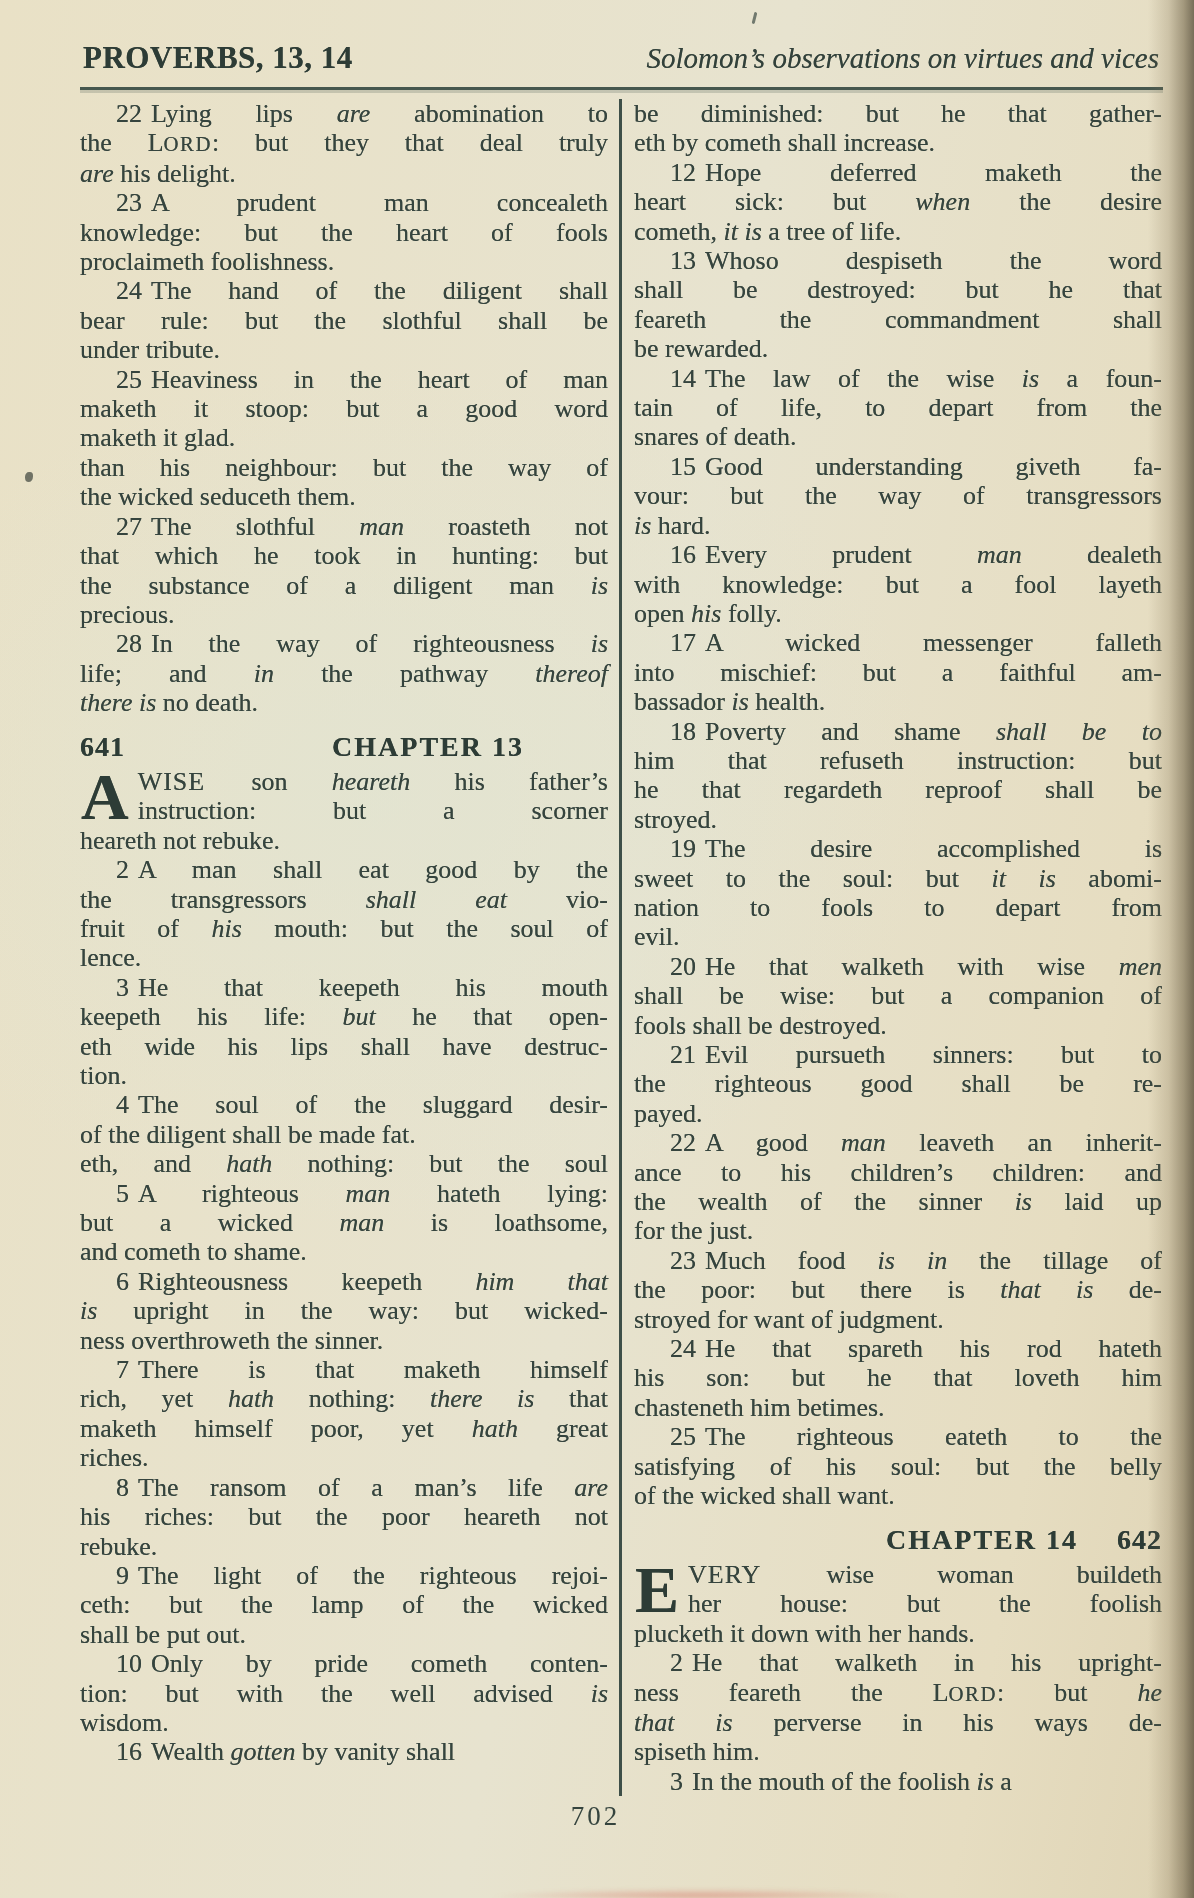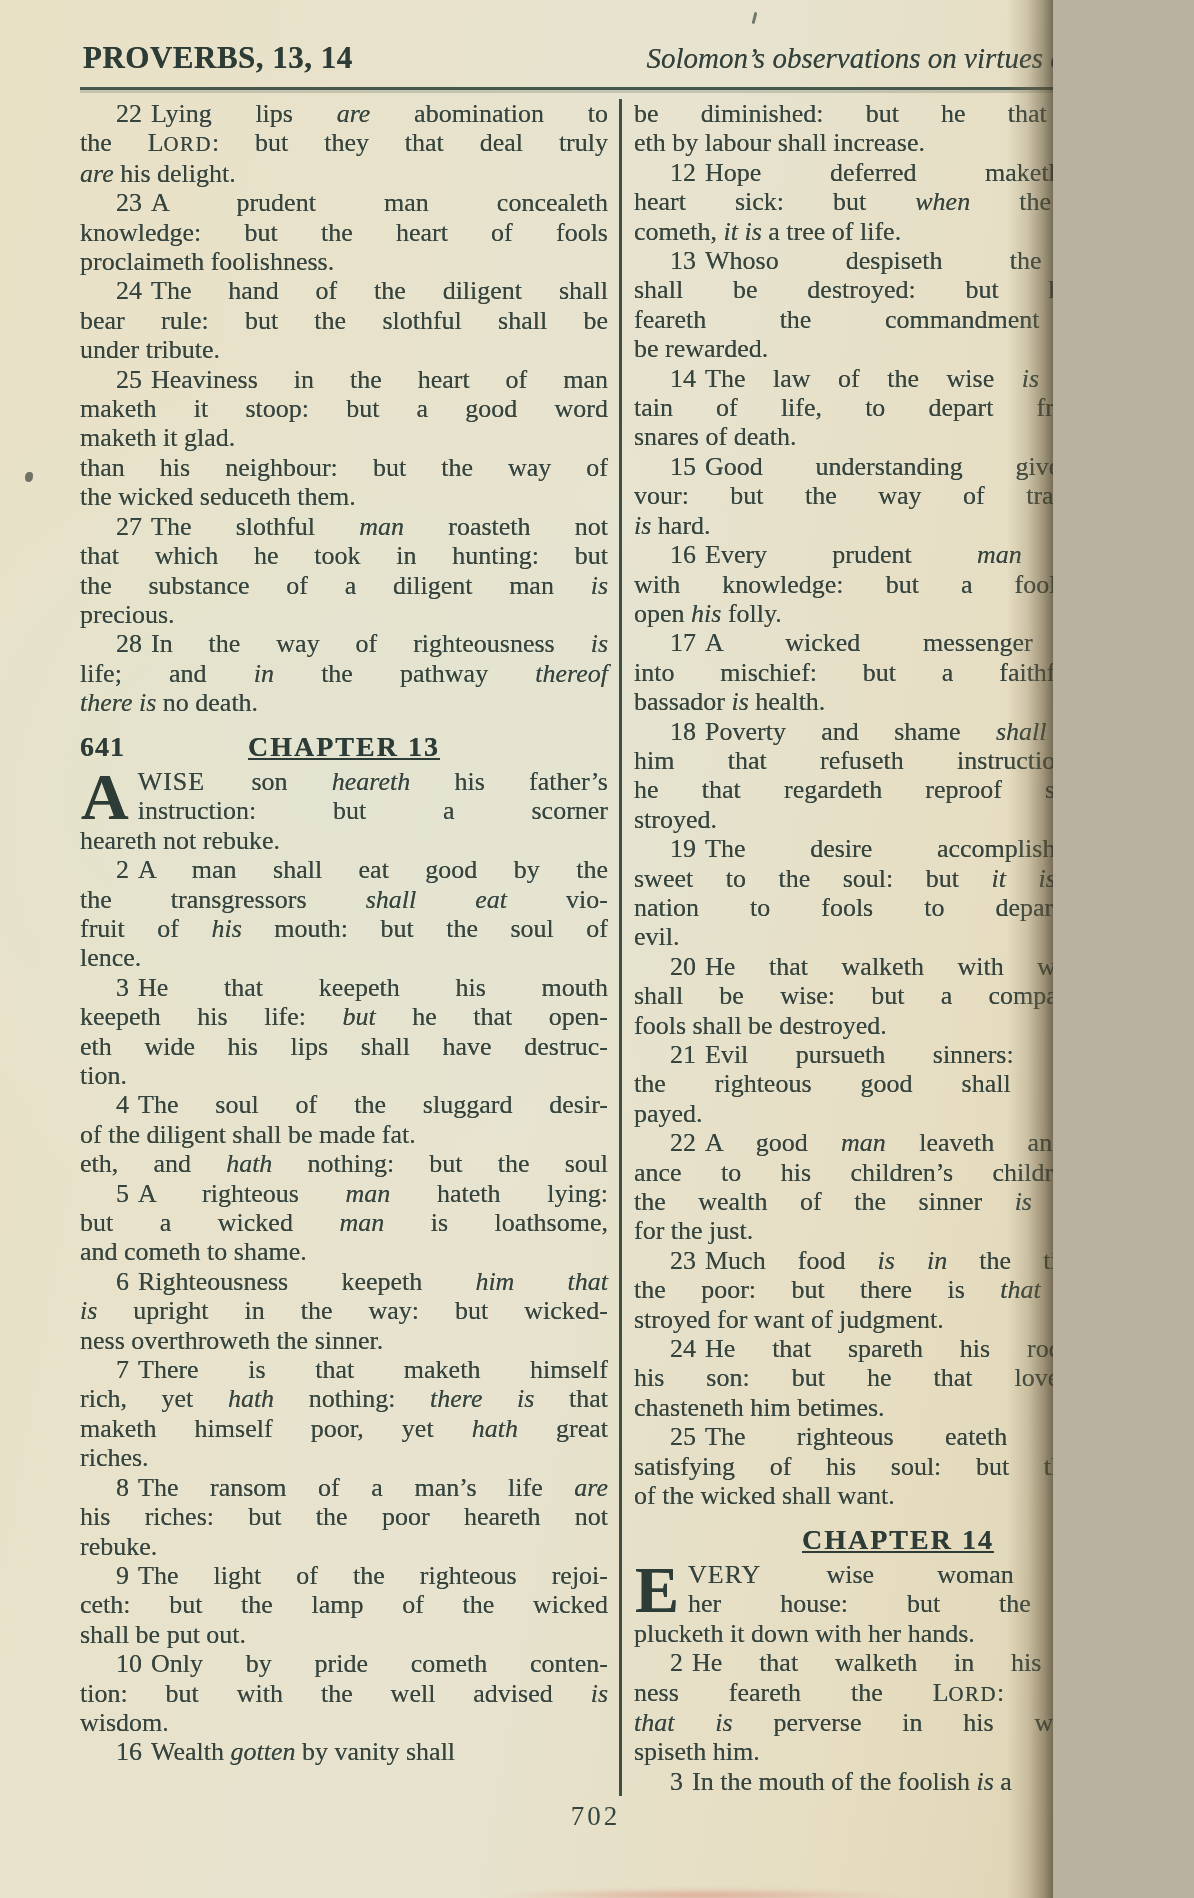--- a/index.html
+++ b/index.html
@@ -1,38 +1,38 @@
 <!DOCTYPE html>
 <html><head>
 <meta charset="utf-8">
 <style>
   html,body{margin:0;padding:0;background:#b9b2a0;}
   .scan{
-    position:relative; width:1053px; height:1898px; overflow:hidden;
+    position:relative; width:1194px; height:1898px; overflow:hidden;
     background:
       radial-gradient(900px 700px at 32% 42%, rgba(223,229,212,0.55), rgba(0,0,0,0) 62%),
       linear-gradient(100deg,#e9e1c6 0%, #e7e3cf 52%, #e6ddc1 84%, #dfd4b5 100%);
     font-family:"Liberation Serif", serif; color:#35443e;
   }
   .page-inner{position:absolute; left:80px; top:40px; width:1083px;}
   .header{display:flex; justify-content:space-between; align-items:baseline; padding:0 4px 0 3px; height:44px;}
   .h-left{font-weight:700; font-size:31px; letter-spacing:0.5px; color:#2d3c36; text-shadow:0 0 0.6px rgba(45,60,54,0.8);}
   .h-right{font-style:italic; font-size:29px; color:#32413b; text-shadow:0 0 0.5px rgba(50,65,59,0.7);}
   .rule{height:3px; background:#46574e; box-shadow:0 3px 0 rgba(70,87,78,0.22); margin-top:3px;}
   .cols{display:flex; margin-top:9px;}
   .col{width:528px; font-size:26px; line-height:29.4px; text-shadow:0 0 0.6px rgba(53,68,62,0.75);}
   .col-left{padding-right:11px; border-right:3px solid #3e4f48;}
   .col-right{padding-left:12px;}
   .ln{text-align:left;}
   .ln.jl{text-align:justify; text-align-last:justify;}
   .ln.first{padding-left:36px;}
   .vn{margin-right:9px;}
   .chapter{display:flex; align-items:baseline; margin:14px 0 6px; font-weight:700; font-size:28px; color:#2d3c36; text-shadow:0 0 0.6px rgba(45,60,54,0.8);}
   .chapter .cl{width:84px; letter-spacing:1px;}
-  .chapter .ct{flex:1; text-align:center; letter-spacing:2px;text-decoration:underline;}
+  .chapter .ct{flex:1; text-align:right; letter-spacing:2px;}
   .chapter .cr{width:84px; text-align:right; letter-spacing:1px;}
   .cap{float:left; font-weight:700; font-size:66px; line-height:50px; padding:5px 9px 0 1px; color:#2d3c36;}
   .capw{letter-spacing:1px; margin-right:2px;}
   .lord .sc{font-size:0.8em; letter-spacing:1.5px;}
   i{font-style:italic;}
   .folio{margin-top:5px; text-align:center; font-size:27px; letter-spacing:3px; transform:translateX(-26px);}
   .edge-right{position:absolute; top:0; right:0; width:46px; height:100%; pointer-events:none;
     background:linear-gradient(to right, rgba(131,115,84,0) 0%, rgba(131,115,84,0.26) 45%, rgba(99,86,59,0.52) 78%, rgba(72,62,42,0.7) 100%);}
   .smudge{position:absolute; left:430px; bottom:0; width:540px; height:13px;
     background:radial-gradient(52% 100% at 50% 100%, rgba(208,88,78,0.5), rgba(208,88,78,0) 75%); filter:blur(2px);}
@@ -144,21 +144,21 @@
             <div class="ln jl">tion: but with the well advised <i>is</i></div>
             <div class="ln">wisdom.</div>
           </div>
           <div class="verse">
             <div class="ln first"><span class="vn">16</span>Wealth <i>gotten</i> by vanity shall</div>
           </div>
         </div>
       <div class="col col-right" id="col-right">
           <div class="verse">
             <div class="ln jl">be diminished: but he that gather-</div>
-            <div class="ln">eth by labour shall increase.</div>
+            <div class="ln">eth by cometh shall increase.</div>
           </div>
           <div class="verse">
             <div class="ln jl first"><span class="vn">12</span>Hope deferred maketh the</div>
             <div class="ln jl">heart sick: but <i>when</i> the desire</div>
             <div class="ln">cometh, <i>it is</i> a tree of life.</div>
           </div>
           <div class="verse">
             <div class="ln jl first"><span class="vn">13</span>Whoso despiseth the word</div>
             <div class="ln jl">shall be destroyed: but he that</div>
             <div class="ln jl">feareth the commandment shall</div>

